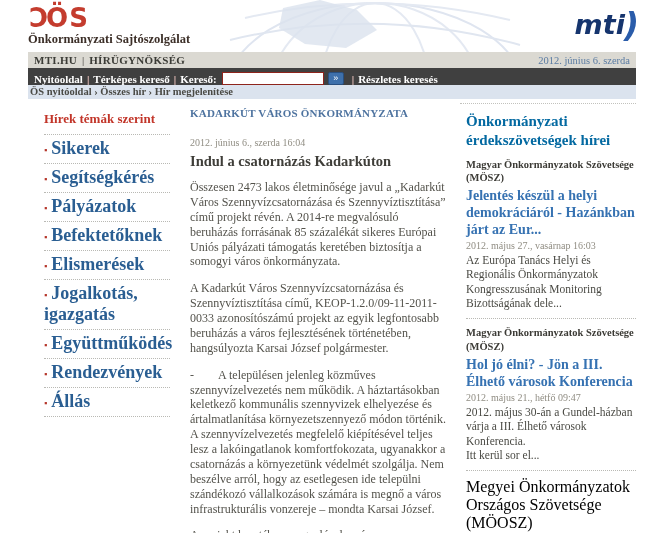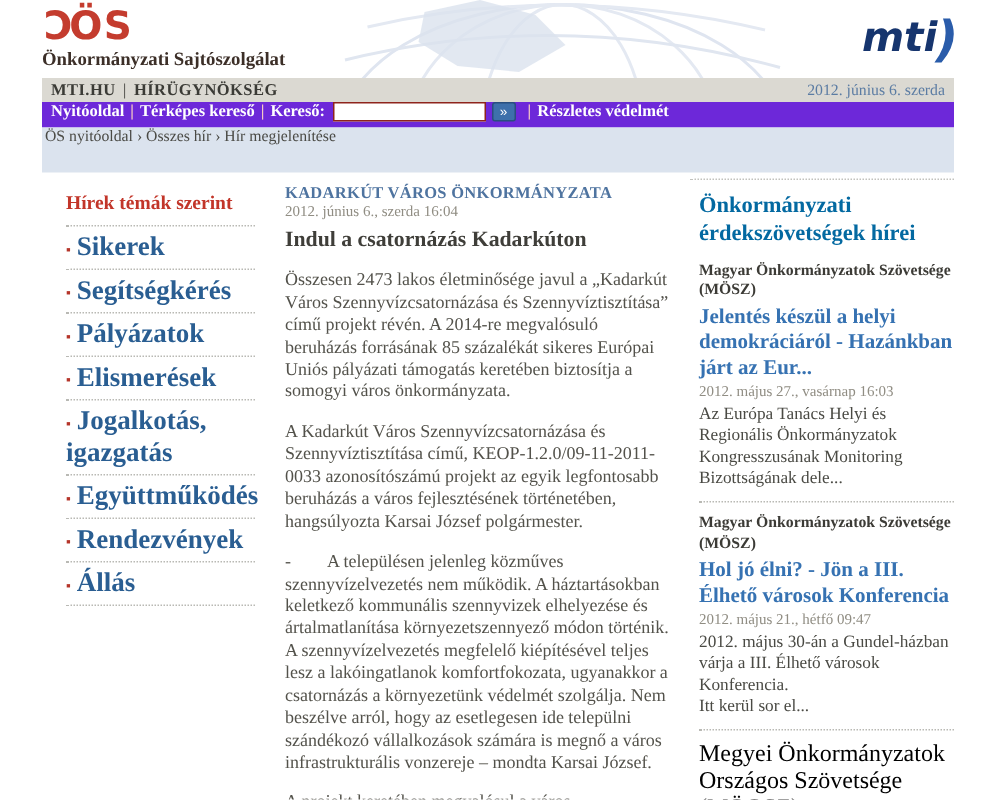--- a/index.html
+++ b/index.html
@@ -18,48 +18,48 @@
        font-family:"DejaVu Sans",sans-serif;color:#16356e;font-size:27px;}
   .mti .swoosh{color:#2a5caa;font-size:33px;vertical-align:-3px;margin-left:-1px;}
 
   
   .band{position:relative;z-index:3;margin-left:28px;width:608px;}
   .topbar{height:16px;background:#dbd9d2;display:flex;align-items:center;font-size:11px;
           color:#3b3b36;padding:0 6px;box-sizing:border-box;justify-content:space-between;gap:32px;}
   .topbar .l a{color:#3b3b36;text-decoration:none;font-weight:bold;letter-spacing:.3px;cursor:pointer;}
   .topbar .sep{margin:0 5px;color:#3b3b36;}
   .topbar .date{color:#5b7ca3;font-size:10.5px;}
-  .redbar{height:17px;background:#6d28d9;display:flex;align-items:flex-start;color:#fff;
+  .redbar{height:17px;background:#404040;display:flex;align-items:flex-end;color:#fff;
           font-size:11px;font-weight:bold;padding:0 6px;box-sizing:border-box;}
   .redbar a{color:#fff;text-decoration:none;cursor:pointer;}
   .redbar .sep{margin:0 4px;color:#f4c9c4;}
   .search-input{width:96px;height:11px;border:1px solid #8e241c;background:#fff;margin:0 4px 0 5px;
                 font-size:10px;padding:0 2px;}
   .go-btn{width:16px;height:13px;background:#3e70ab;border:1px solid #294f7f;color:#fff;
           font-size:9px;line-height:11px;text-align:center;border-radius:2px;cursor:pointer;padding:0;margin-right:4px;}
-  .crumbbar{height:30px;background:#dbe3ee;font-size:10.5px;color:#4a4a45;padding:1px 2px 0 2px;
-            box-sizing:border-box;}
+  .crumbbar{height:14px;background:#dbe3ee;font-size:10.5px;color:#4a4a45;padding:1px 2px 0 2px;
+            box-sizing:border-box;font-weight:bold;}
 
   
   .content{position:relative;z-index:2;margin-left:28px;width:608px;display:flex;margin-top:4px;}
   .col-left{width:150px;padding:4px 8px 0 16px;box-sizing:border-box;}
   .col-main{width:282px;padding:4px 12px 0 12px;box-sizing:border-box;}
   .col-right{width:176px;padding:4px 0 0 6px;box-sizing:border-box;border-top:1px dotted #c2c2bd;}
 
   
   .side-title{color:#c23529;font-weight:bold;font-size:13px;padding:4px 0 7px 0;
               border-bottom:1px dotted #b9b9b4;}
   .side-list{list-style:none;margin:0;padding:0;}
   .side-list li{border-bottom:1px dotted #b9b9b4;padding:3px 0 4px 0;cursor:pointer;}
   .bullet{color:#b5352a;font-size:9px;vertical-align:1px;margin-right:4px;}
   .side-list a{color:#2a5e92;font-weight:bold;font-size:18px;text-decoration:none;}
 
   
   .src{color:#4f74a0;font-weight:bold;font-size:11px;letter-spacing:.2px;}
-  .art-date{color:#908d83;font-size:10px;margin-top:1px;}
+  .art-date{color:#908d83;font-size:10px;margin-top:18px;}
   .art-title{color:#3f3e39;font-weight:bold;font-size:14.5px;margin:5px 0 10px 0;}
   .art p{color:#53524b;font-size:12px;line-height:1.24;margin:0 0 12px 0;}
 
   
   .sec-title{color:#0369a1;font-weight:bold;font-size:15px;line-height:1.25;margin:4px 0 8px 0;}
   .news{border-bottom:1px dotted #b9b9b4;padding-bottom:8px;margin-bottom:7px;}
   .news .org{color:#3c3b36;font-weight:bold;font-size:10.5px;line-height:1.25;}
   .news .n-title{display:block;color:#3672b2;font-weight:bold;font-size:14px;line-height:1.22;
                  margin:3px 0 2px 0;text-decoration:none;cursor:pointer;}
   .news .n-date{color:#908d83;font-size:10px;margin-bottom:2px;}
@@ -95,33 +95,34 @@
 
 <div class="band redbar">
   <a>Nyitóoldal</a>
   <span class="sep">|</span>
   <a>Térképes kereső</a>
   <span class="sep">|</span>
   <span>Kereső:</span>
   <input class="search-input" type="text" value="" style="">
   <button class="go-btn">»</button>
   <span class="sep">|</span>
-  <a>Részletes védelmét</a>
+  <a>Részletes keresés</a>
 </div>
 
 <div class="band crumbbar">ÖS nyitóoldal › Összes hír › Hír megjelenítése</div>
 
 <div class="content">
 
   <div class="col-left">
     <div class="side-title">Hírek témák szerint</div>
     <ul class="side-list">
       <li><span class="bullet">▪</span><a>Sikerek</a></li>
       <li><span class="bullet">▪</span><a>Segítségkérés</a></li>
       <li><span class="bullet">▪</span><a>Pályázatok</a></li>
+      <li><span class="bullet">▪</span><a>Befektetőknek</a></li>
       <li><span class="bullet">▪</span><a>Elismerések</a></li>
       <li><span class="bullet">▪</span><a>Jogalkotás, igazgatás</a></li>
       <li><span class="bullet">▪</span><a>Együttműködés</a></li>
       <li><span class="bullet">▪</span><a>Rendezvények</a></li>
       <li><span class="bullet">▪</span><a>Állás</a></li>
     </ul>
   </div>
 
   <div class="col-main art">
     <div class="src">KADARKÚT VÁROS ÖNKORMÁNYZATA</div>

